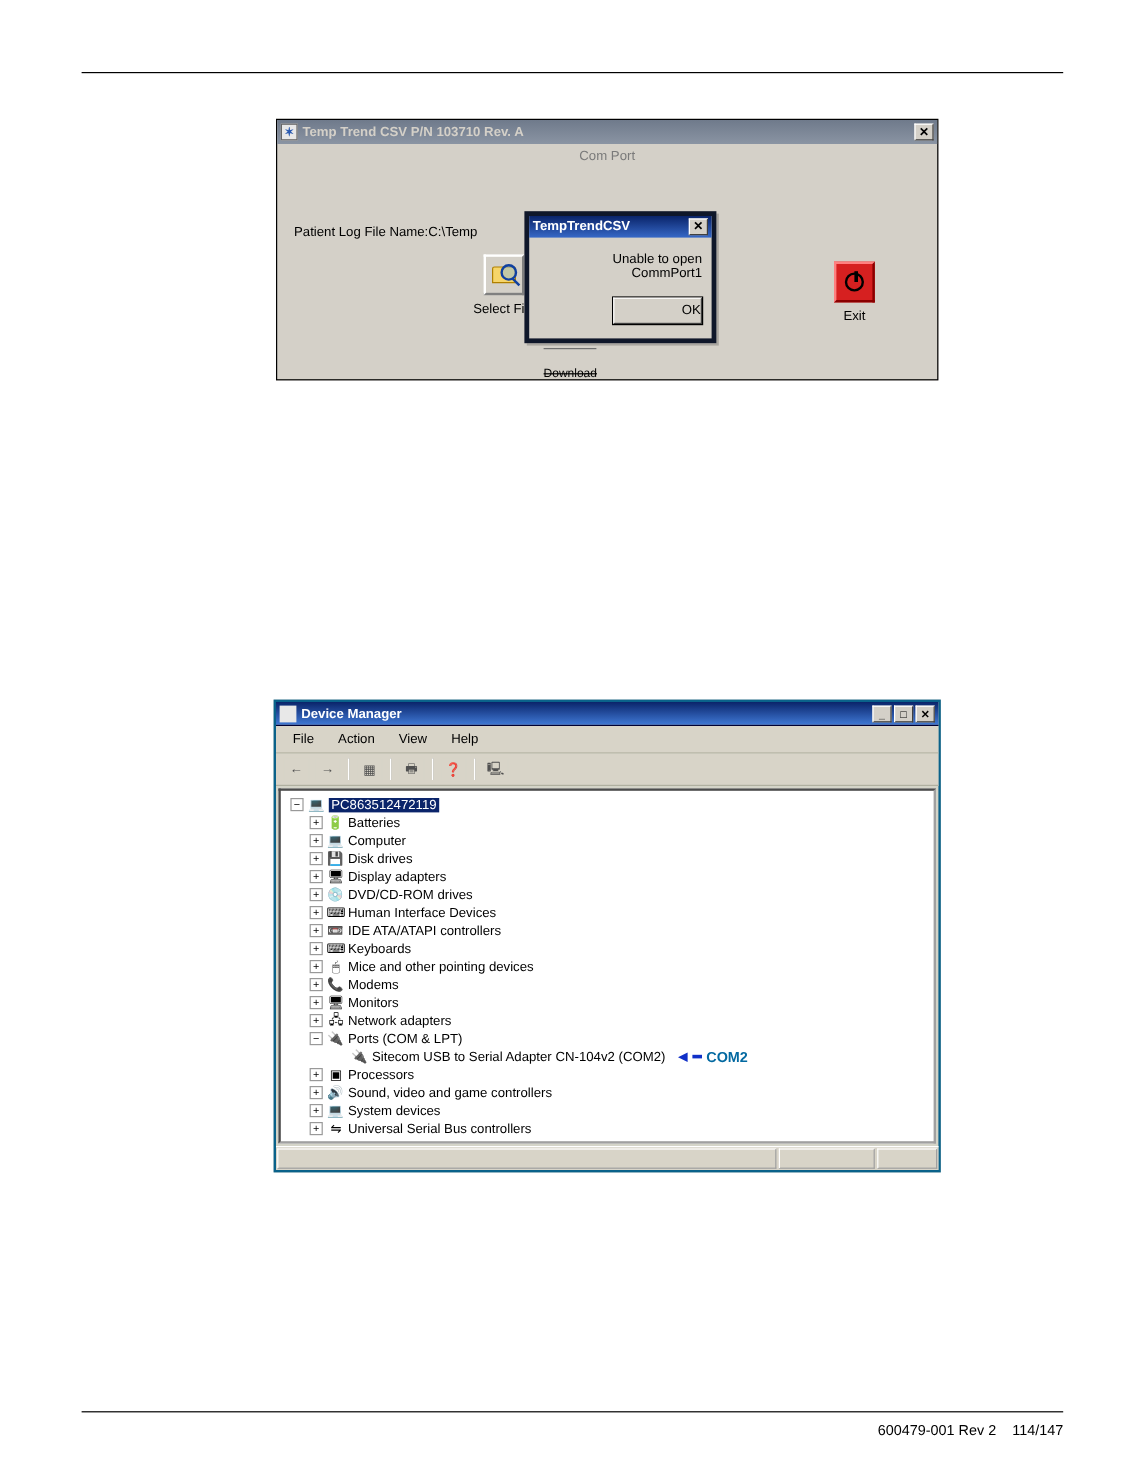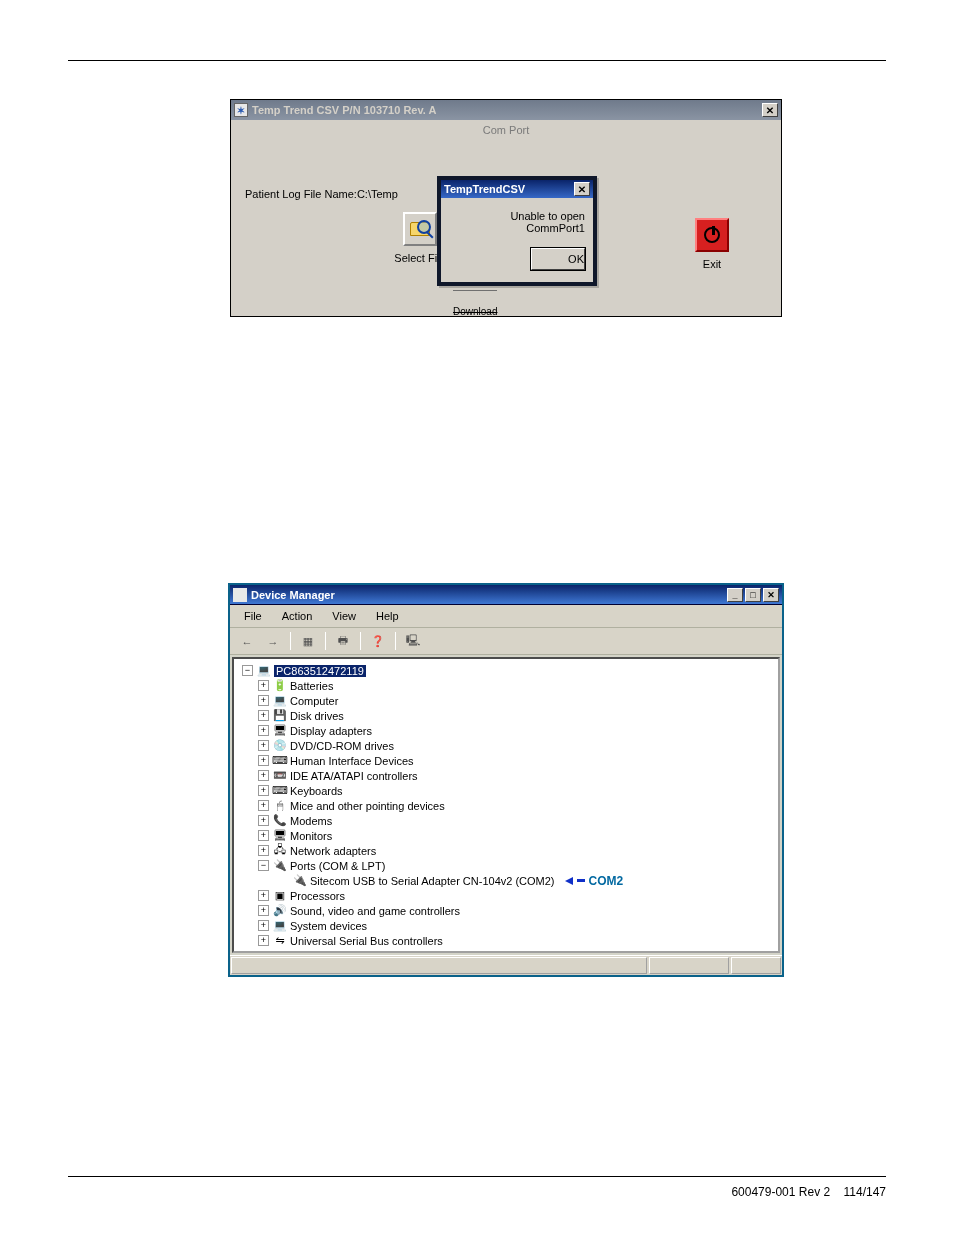--- a/index.html
+++ b/index.html
@@ -160,21 +160,21 @@
     padding: 0 3px;
     font-size: 11px;
   }
   .modal-body {
     padding: 12px 8px;
     text-align: right;
   }
   .modal-ok {
     display: inline-block;
     margin-top: 14px;
-    width: 54px; height: 22px;
+    width: 74px; height: 22px;
     line-height: 20px;
     background: #d4d0c8;
     border: 1px solid #404040;
     border-top-color: #fff; border-left-color: #fff;
     box-shadow: 0 0 0 1px #000;
   }
   .download-scrap {
     position: absolute;
     left: 222px; top: 150px;
     color: #000;

